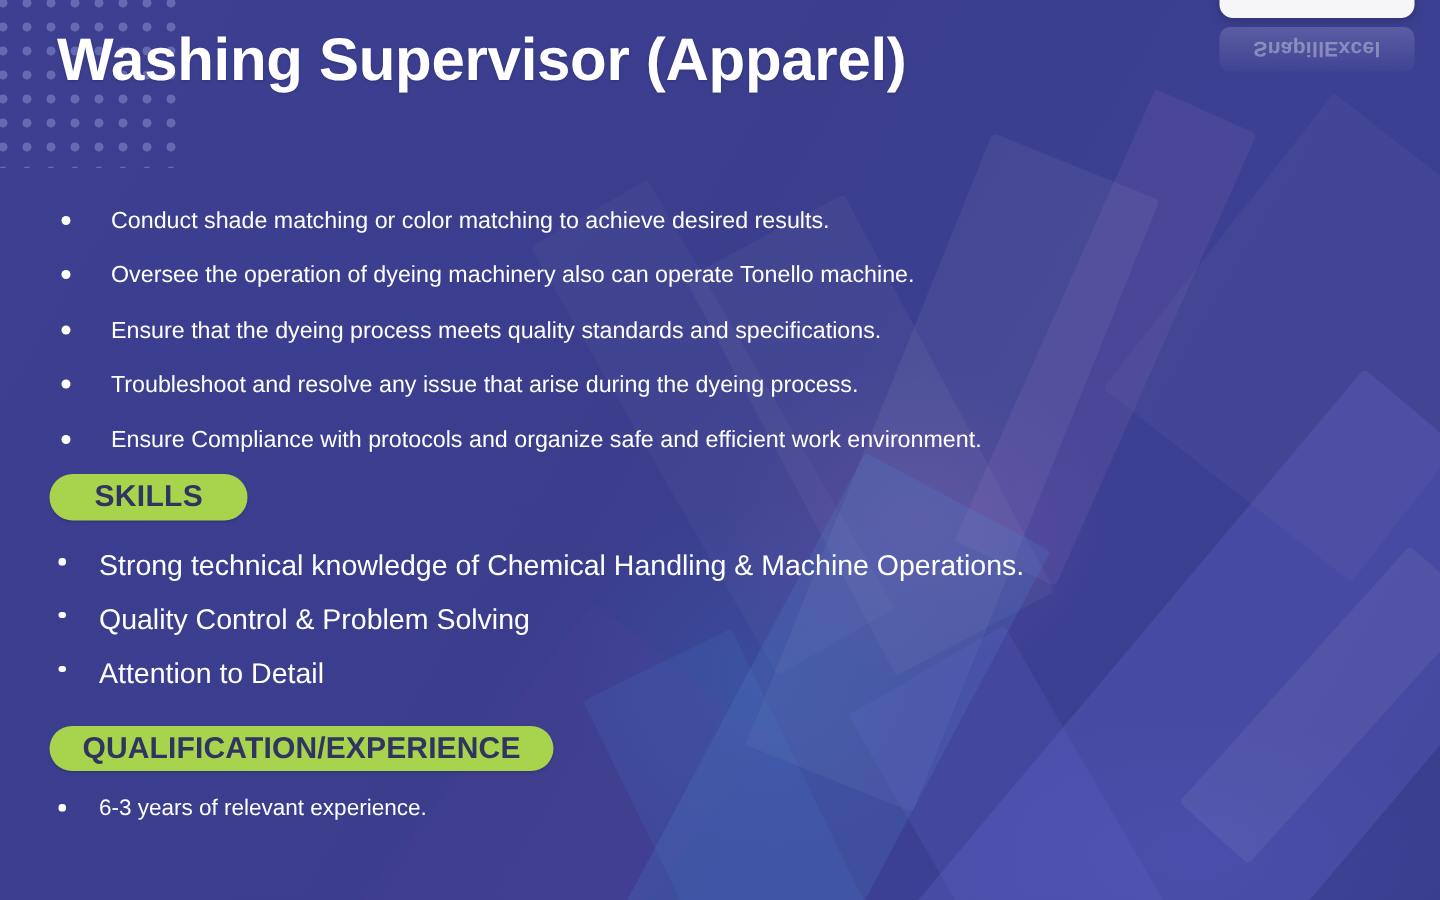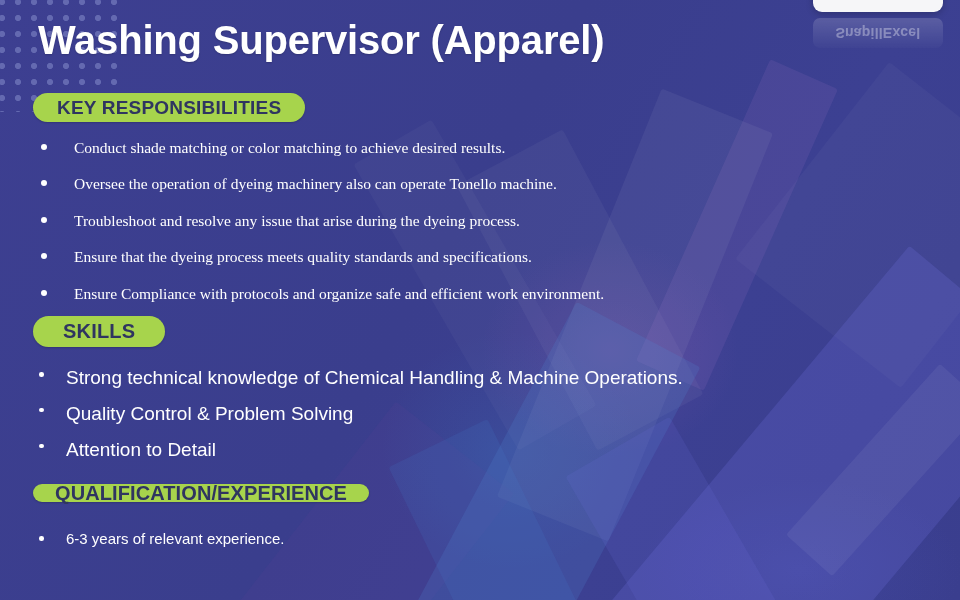--- a/index.html
+++ b/index.html
@@ -80,30 +80,29 @@
     position:absolute;display:inline-flex;align-items:center;justify-content:center;
     background:#a6d martial;
     border-radius:999px;
     color:#2f3560;font-weight:bold;
     box-shadow:0 1px 2px rgba(0,0,0,.18);
     white-space:nowrap;
   }
   .pill{background:#a7d44c;}
   .pill-resp{left:33px;top:93px;height:29px;padding:0 24px;font-size:19px;letter-spacing:.2px;}
   .pill-skills{left:33px;top:316px;height:31px;padding:0 30px;font-size:20px;letter-spacing:.2px;}
-  .pill-qual{left:33px;top:484px;height:18px;padding:0 22px;font-size:20px;letter-spacing:.1px;}
+  .pill-qual{left:33px;top:484px;height:30px;padding:0 22px;font-size:20px;letter-spacing:.1px;}
 
   .list{position:absolute;margin:0;padding:0;list-style:none;}
 
   .list-resp{left:36px;top:138px;width:740px;}
   .list-resp li{
     position:relative;padding-left:38px;
     color:#ffffff;font-size:15.5px;line-height:1.25;
     margin-bottom:17px;
-    font-family:Liberation Serif, serif;
   }
   .list-resp li .dot{
     position:absolute;left:5px;top:6px;width:6px;height:6px;border-radius:50%;
     background:#ffffff;
   }
 
   .list-skills{left:34px;top:366px;width:700px;}
   .list-skills li{
     position:relative;padding-left:32px;
     color:#ffffff;font-size:19px;line-height:1.25;
@@ -150,27 +149,26 @@
 
   <div class="topcard"></div>
   <div class="topcard-reflect">
     <span>SnapillExcel</span>
   </div>
 
   <div class="content">
 
     <div class="title">Washing Supervisor (Apparel)</div>
 
-    <div class="pill pill-resp">KEY RESPONSIBILITIES</div>
 
     <ul class="list list-resp">
       <li><span class="dot"></span><span>Conduct shade matching or color matching to achieve desired results.</span></li>
       <li><span class="dot"></span><span>Oversee the operation of dyeing machinery also can operate Tonello machine.</span></li>
+      <li><span class="dot"></span><span>Ensure that the dyeing process meets quality standards and specifications.</span></li>
       <li><span class="dot"></span><span>Troubleshoot and resolve any issue that arise during the dyeing process.</span></li>
-      <li><span class="dot"></span><span>Ensure that the dyeing process meets quality standards and specifications.</span></li>
       <li><span class="dot"></span><span>Ensure Compliance with protocols and organize safe and efficient work environment.</span></li>
     </ul>
 
     <div class="pill pill-skills">SKILLS</div>
 
     <ul class="list list-skills">
       <li><span class="dot"></span><span>Strong technical knowledge of Chemical Handling &amp; Machine Operations.</span></li>
       <li><span class="dot"></span><span>Quality Control &amp; Problem Solving</span></li>
       <li><span class="dot"></span><span>Attention to Detail</span></li>
     </ul>

